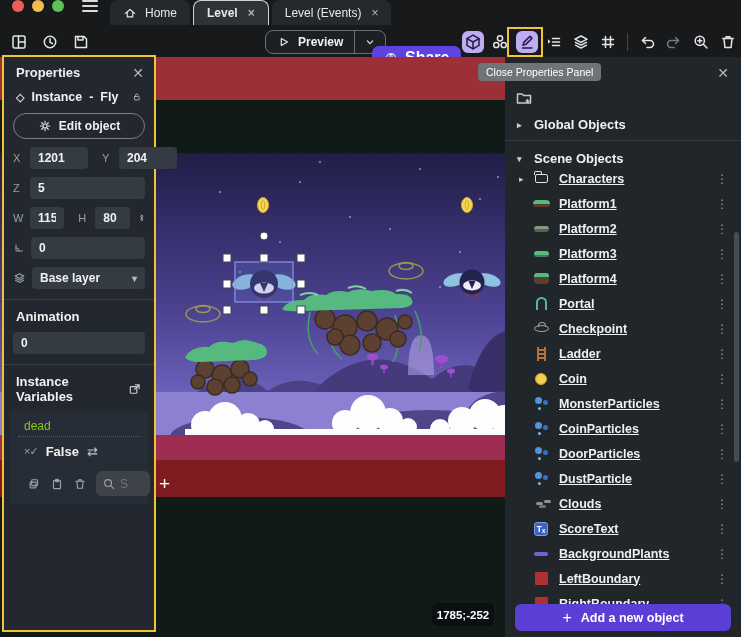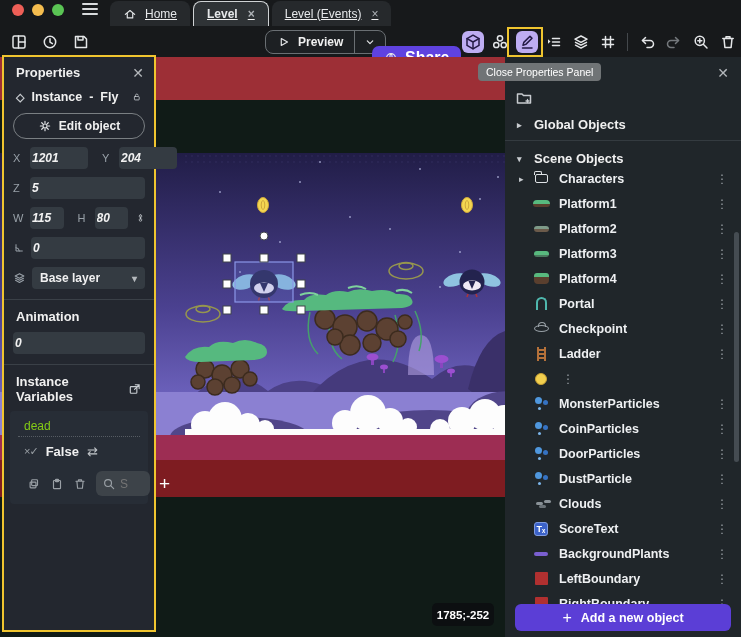--- a/index.html
+++ b/index.html
@@ -2,21 +2,21 @@
 <html><head>
 <meta charset="utf-8">
 <style>
   * { margin:0; padding:0; box-sizing:border-box; }
   html,body { width:741px; height:637px; overflow:hidden; }
   body { background:#17191b; font-family:"Liberation Sans",sans-serif; color:#f0f0f0; position:relative; }
   svg.ic { width:18px; height:18px; stroke:#e4e6e8; fill:none; stroke-width:1.5; stroke-linecap:round; stroke-linejoin:round; display:block; }
   svg.ic.sm { width:14px; height:14px; }
 
   
-  .titlebar { position:absolute; left:0; top:0; width:657px; height:27px; background:#17191b; display:flex; align-items:center;text-decoration:underline; }
+  .titlebar { position:absolute; left:0; top:0; width:657px; height:27px; background:#17191b; display:flex; align-items:flex-start; }
   .traffic { display:flex; gap:8px; align-items:center; padding:0 14px 8px 12px; }
   .dot { width:12px; height:12px; border-radius:50%; }
   .dot.r{background:#ee5f57}.dot.y{background:#f5bd4f}.dot.g{background:#5ac454}
   .hamburger { display:flex; flex-direction:column; gap:3px; padding:0 12px 9px 4px; cursor:pointer; }
   .hamburger span { display:block; width:16px; height:2px; background:#d8dadc; border-radius:1px; }
   .tab { height:25px; display:flex; align-items:center; gap:8px; padding:0 13px; background:#26292c; border-radius:8px 8px 0 0; margin-right:3px; font-size:12px; color:#e6e8ea; cursor:pointer; }
   .tab .tx { white-space:nowrap; }
   .tab.active { background:#2f3336; border:1px solid #cfd2d4; border-bottom:none; font-weight:bold; }
   .tab .closex { color:#aeb2b6; font-size:12px; margin-left:2px; }
 
@@ -46,21 +46,21 @@
   .props { position:absolute; left:2px; top:-2px; width:154px; height:577px; background:#23272f; border:2px solid #f0c52f; z-index:20; font-size:12px; }
   .p-header { display:flex; align-items:center; justify-content:space-between; padding:8px 10px 2px 12px; }
   .p-title { font-size:13px; font-weight:bold; }
   .xbtn { color:#b4b8bc; font-size:14px; cursor:pointer; line-height:1; }
   .p-inst { display:flex; align-items:center; gap:7px; padding:8px 12px 0 12px; font-weight:bold; font-size:12.5px; }
   .diamond { color:#c8ccd0; font-size:11px; }
   .p-inst .grow { flex:1; }
   .edit-btn { margin:9px 9px 0 9px; height:26px; border:1px solid #7a7f83; border-radius:15px; display:flex; align-items:center; justify-content:center; gap:7px; font-weight:bold; font-size:12px; cursor:pointer; }
   .prow { display:flex; align-items:center; gap:6px; padding:0 9px; margin-top:8px; }
   .lbl { width:11px; color:#98a0a8; font-size:11px; flex:none; }
-  .pinput { background:#343b42; border:none; border-radius:4px; height:22px; color:#f2f2f2; font-weight:bold; font-size:12px; padding:0 2px; font-family:"Liberation Sans",sans-serif; min-width:0;font-style:italic; }
+  .pinput { background:#343b42; border:none; border-radius:4px; height:22px; color:#f2f2f2; font-weight:bold; font-size:12px; padding:0 8px; font-family:"Liberation Sans",sans-serif; min-width:0; }
   .w60 { width:58px; flex:none; }
   .grow1 { flex:1; }
   .dropdown { background:#343b42; border-radius:4px; height:22px; flex:1; display:flex; align-items:center; padding:0 8px; font-weight:bold; font-size:12px; cursor:pointer; }
   .dropdown .dd-caret { margin-left:auto; color:#b4b8bc; font-size:10px; }
   .phr { border:none; border-top:1px solid #3a4047; margin:10px 0 0 0; }
   .sect { font-size:13px; font-weight:bold; padding:9px 12px 0 12px; display:flex; align-items:center; }
   .sect .grow { flex:1; }
   .vars-box { margin:7px 6px 0 6px; background:#272d36; border-radius:4px; padding:7px 8px 8px 8px; }
   .var-name { color:#84cc16; font-size:12px; padding:1px 2px 3px 6px; border-bottom:1px dotted #565c63; }
   .var-val { display:flex; align-items:center; gap:8px; padding:7px 2px 2px 6px; }
@@ -83,21 +83,21 @@
   .o-search { flex:1; background:#394045; border-radius:6px; height:26px; display:flex; align-items:center; gap:7px; padding:0 9px; }
   .o-search input { background:transparent; border:none; outline:none; color:#c8ccd0; font-size:13px; width:100%; font-family:"Liberation Sans",sans-serif; }
   .o-search input::placeholder { color:#8a9097; }
   .o-group { display:flex; align-items:center; gap:9px; font-size:13px; font-weight:bold; padding:10px 10px 8px 12px; cursor:pointer; }
   .o-group.bordered { border-top:1px solid #343b40; }
   .caret-glyph { color:#c8ccd0; font-size:9px; width:8px; }
   .obj-list { position:absolute; left:0; top:109px; right:0; bottom:0; overflow:hidden; }
   .obj-row { height:25px; display:flex; align-items:center; padding:0 10px 0 14px; cursor:pointer; }
   .obj-row .caret { width:12px; font-size:9px; color:#c8ccd0; flex:none; }
   .obj-ic { width:20px; flex:none; display:flex; justify-content:center; margin-right:8px; }
-  .obj-label { font-size:12.5px; font-weight:bold; color:#eef0f2; flex:1; white-space:nowrap; overflow:hidden; }
+  .obj-label { font-size:12.5px; font-weight:bold; color:#eef0f2; flex:1; white-space:nowrap; overflow:hidden;text-decoration:underline; }
   .row-menu { color:#9aa0a6; font-size:12px; padding:0 3px; }
   .scrollthumb { position:absolute; right:2px; top:175px; width:5px; height:230px; background:#454c52; border-radius:3px; }
   .add-btn { position:absolute; left:10px; right:10px; bottom:6px; height:27px; background:#5b3ed6; border-radius:6px; display:flex; align-items:center; justify-content:center; gap:9px; font-size:12.5px; font-weight:bold; color:#fff; cursor:pointer; z-index:5; }
   .add-plus { font-size:16px; font-weight:normal; }
 
   
   .icon-folder { width:13px; height:9px; border:1.5px solid #dfe3e6; border-radius:2px; position:relative; }
   .icon-folder::before { content:""; position:absolute; top:-4px; left:-1.5px; width:6px; height:3px; border:1.5px solid #dfe3e6; border-bottom:none; border-radius:2px 2px 0 0; }
   .icon-platform1 { width:17px; height:7px; background:linear-gradient(#58b97e 58%,#5a3f2e 58%); border-radius:4px 4px 3px 3px; }
   .icon-platform2 { width:15px; height:6px; background:linear-gradient(#7e9a88 55%,#6b5a4a 55%); border-radius:3px; }
@@ -631,20 +631,21 @@
           </span>
     <span class="obj-label">Ladder</span>
     <span class="row-menu">⋮</span>
   </div>
 
   <div class="obj-row">
     <span class="caret"></span>
     <span class="obj-ic">
             <span class="icshape icon-coin"></span>
           </span>
+    <span class="obj-label">Coin</span>
     <span class="row-menu">⋮</span>
   </div>
 
   <div class="obj-row">
     <span class="caret"></span>
     <span class="obj-ic">
             <span class="icshape icon-particles"></span>
           </span>
     <span class="obj-label">MonsterParticles</span>
     <span class="row-menu">⋮</span>

